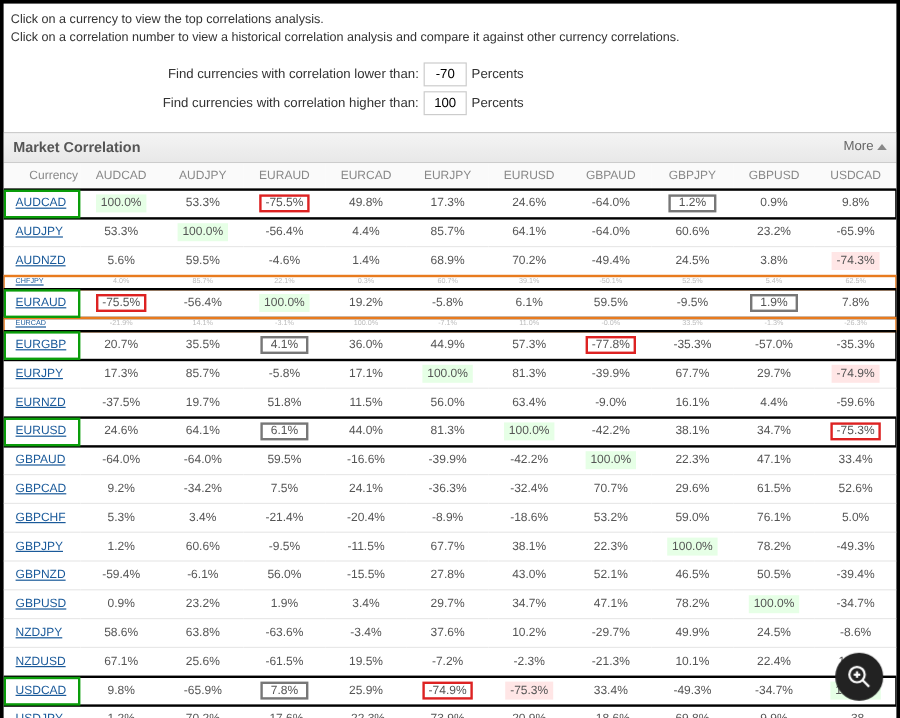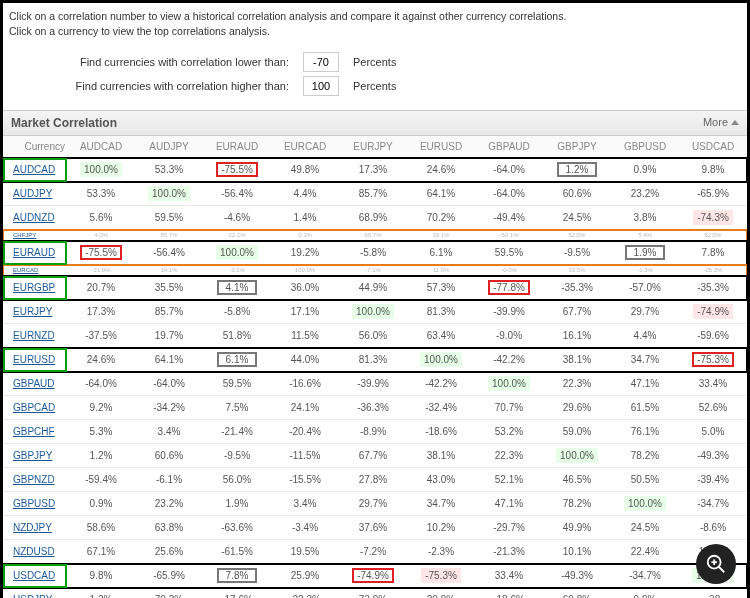--- a/index.html
+++ b/index.html
@@ -6,21 +6,21 @@
   body {
     font-family: Arial, Helvetica, sans-serif;
     font-size: 11px;
     color: #666;
     background: #fff;
     width: 750px;
     border: 3px solid #000;
   }
   .instructions { padding: 6px 8px 8px 6px; font-size: 10.5px; color: #333; line-height: 1.4; }
   .filters { margin: 6px 0 14px 0; }
-  .filter-row { display: flex; align-items: center; gap: 14px; margin: 4px 0; padding-left: 56px; font-size: 11px; color: #333; }
+  .filter-row { display: flex; align-items: center; gap: 4px; margin: 4px 0; padding-left: 116px; font-size: 11px; color: #333; }
   .filter-row label { width: 230px; text-align: right; }
   .filter-row input[type="text"] {
     width: 36px; height: 20px; border: 1px solid #ccc; text-align: center; font-size: 11px;
   }
   .tf { display: inline-flex; gap: 8px; align-items: center; margin-left: 30px; }
   .tf select { width: 86px; height: 20px; border: 1px solid #999; font-size: 11px; }
   .section-header {
     display: flex; justify-content: space-between; align-items: flex-start;
     background: linear-gradient(#f4f4f4,#e8e8e8);
     border-top: 1px solid #ccc; border-bottom: 1px solid #ccc;
@@ -58,22 +58,22 @@
     position: fixed; width: 40px; height: 40px; right: 14px; bottom: 14px;
     border-radius: 50%; background: #222; display:flex; align-items:center; justify-content:center;
     cursor:pointer;
   }
   .zoom svg { stroke:#fff; }
 </style>
 </head>
 <body>
 
 <div class="instructions">
+  <div>Click on a currency to view the top correlations analysis.</div>
   <div>Click on a correlation number to view a historical correlation analysis and compare it against other currency correlations.</div>
-  <div>Click on a currency to view the top correlations analysis.</div>
 </div>
 
 <div class="filters">
   <div class="filter-row">
     <label>Find currencies with correlation lower than:</label>
     <input type="text" value="-70" style="">
     <span>Percents</span>
   </div>
   <div class="filter-row">
     <label>Find currencies with correlation higher than:</label>

